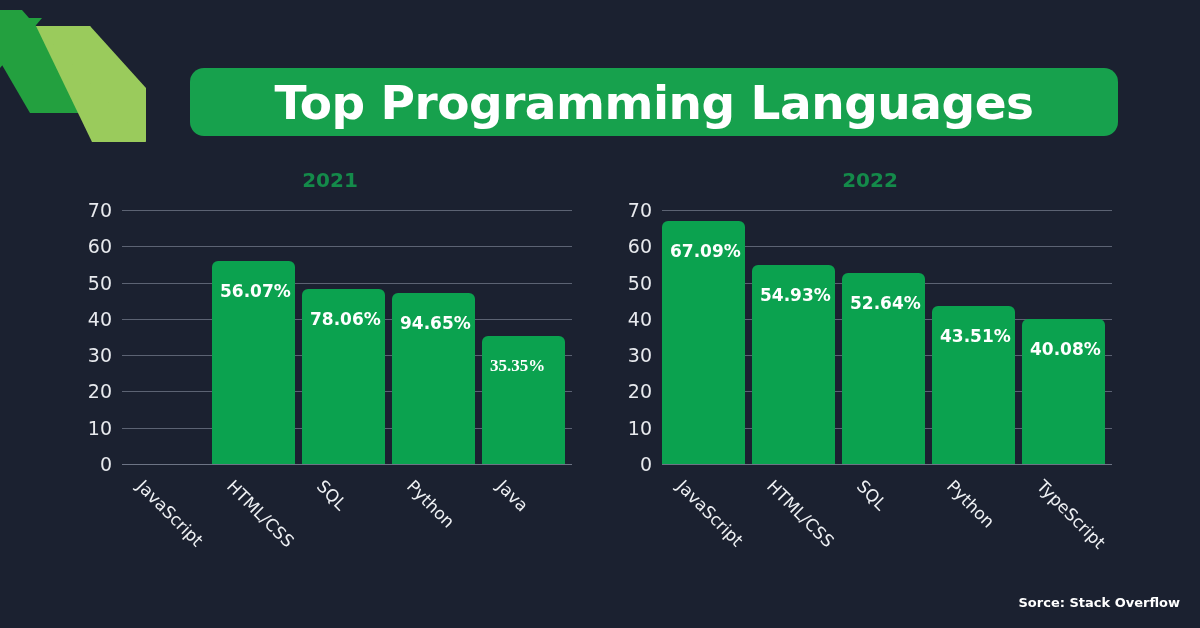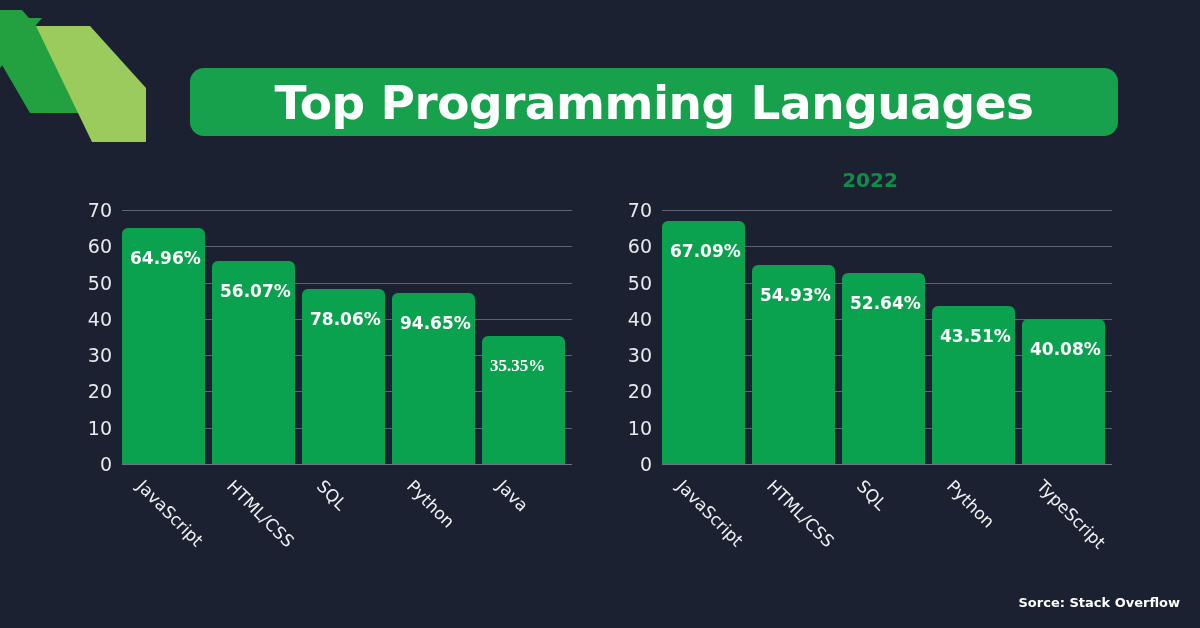--- a/index.html
+++ b/index.html
@@ -113,20 +113,21 @@
   <polygon points="36,26 90,26 146,142 92,142" fill="#9acb5c"></polygon>
   <polygon points="36,26 90,26 146,88 146,142" fill="#9acb5c"></polygon>
 </svg>
 
 <div id="title-banner">
   <div id="title-text">Top Programming Languages</div>
 </div>
 
 <div id="charts">
   <div class="panel left">
+    <div class="panel-title">2021</div>
     <div class="plot">
       <div class="gridlines">
           <div class="gridline base" style="top: 254px;"></div>
           <div class="ytick" style="top: 254px;">0</div>
           <div class="gridline" style="top: 217.714px;"></div>
           <div class="ytick" style="top: 217.714px;">10</div>
           <div class="gridline" style="top: 181.429px;"></div>
           <div class="ytick" style="top: 181.429px;">20</div>
           <div class="gridline" style="top: 145.143px;"></div>
           <div class="ytick" style="top: 145.143px;">30</div>
@@ -134,23 +135,20 @@
           <div class="ytick" style="top: 108.857px;">40</div>
           <div class="gridline" style="top: 72.5714px;"></div>
           <div class="ytick" style="top: 72.5714px;">50</div>
           <div class="gridline" style="top: 36.2857px;"></div>
           <div class="ytick" style="top: 36.2857px;">60</div>
           <div class="gridline" style="top: 0px;"></div>
           <div class="ytick" style="top: 0px;">70</div>
         </div>
       <div class="bars">
           <span class="xlabel" style="left: 24.9px;">JavaScript</span>
-          <div class="bar" style="left: 0px; width: 83px; height: 235.712px; background: rgb(11, 162, 79);">
-            <span class="bar-value">64.96%</span>
-          </div>
           <span class="xlabel" style="left: 114.9px;">HTML/CSS</span>
           <div class="bar" style="left: 90px; width: 83px; height: 203.454px; background: rgb(11, 162, 79);">
             <span class="bar-value">56.07%</span>
           </div>
           <span class="xlabel" style="left: 204.9px;">SQL</span>
           <div class="bar" style="left: 180px; width: 83px; height: 175.042px; background: rgb(11, 162, 79);">
             <span class="bar-value">78.06%</span>
           </div>
           <span class="xlabel" style="left: 294.9px;">Python</span>
           <div class="bar" style="left: 270px; width: 83px; height: 170.833px; background: rgb(11, 162, 79);">

